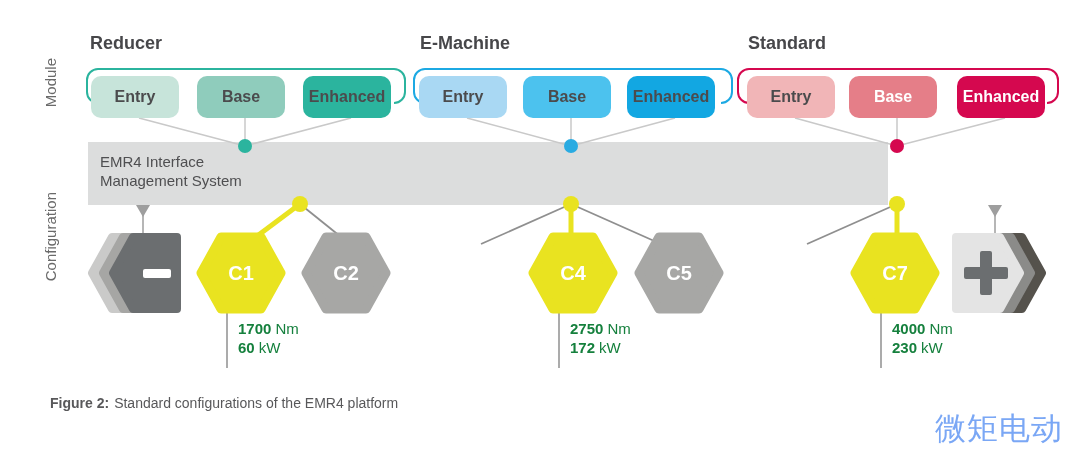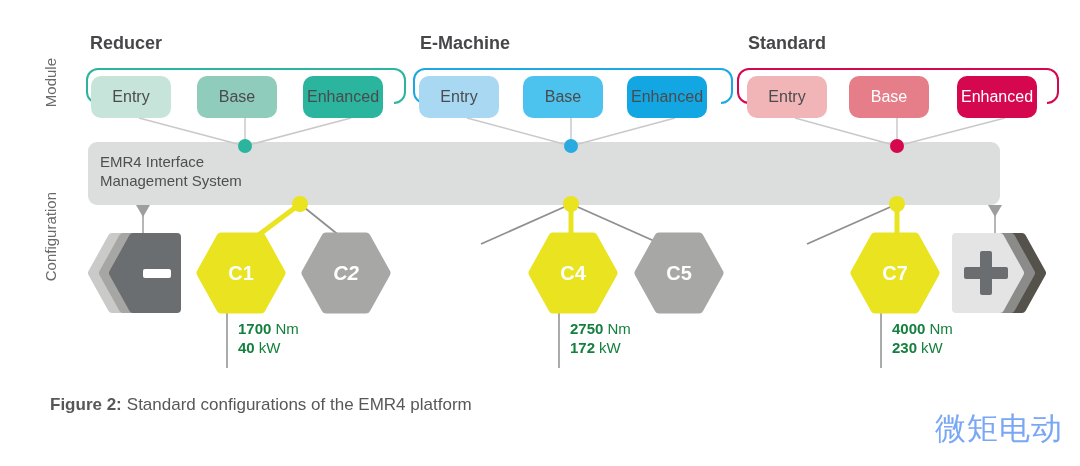--- a/index.html
+++ b/index.html
@@ -18,47 +18,47 @@
   .group-title{position:absolute;top:33px;font-size:18px;font-weight:bold;color:#47474a;z-index:3;}
   .t-reducer{left:90px;} .t-emachine{left:420px;} .t-inverter{left:748px;}
   
   .bracket{position:absolute;top:68px;height:36px;border:2.5px solid;border-radius:12px;box-sizing:border-box;z-index:1;}
   .bracket::after{content:"";position:absolute;left:10px;right:10px;bottom:-3.5px;height:6px;background:#fff;}
   .bracket-reducer{left:86px;width:320px;border-color:#2bb49e;}
   .bracket-emachine{left:413px;width:320px;border-color:#1ca9e3;}
   .bracket-inverter{left:737px;width:322px;border-color:#d5084f;}
   
   .tier{
-    position:absolute;top:76px;width:80px;height:42px;border-radius:10px;z-index:3;
-    display:flex;align-items:center;justify-content:center;font-size:16px;color:#4b4b4d;
+    position:absolute;top:76px;width:88px;height:42px;border-radius:10px;z-index:3;
+    display:flex;align-items:center;justify-content:center;font-size:16px;color:#4b4b4d;font-weight:bold;
   }
   .r-entry{left:91px;background:#c7e4da;} .r-base{left:197px;background:#8fccbc;} .r-enh{left:303px;background:#2bb49e;}
   .e-entry{left:419px;background:#a9d8f3;} .e-base{left:523px;background:#4cc2ee;} .e-enh{left:627px;background:#12a7e2;}
   .i-entry{left:747px;background:#f1b5b7;} .i-base{left:849px;background:#e57e88;color:#fff;} .i-enh{left:957px;background:#d5084f;color:#fff;}
   
-  .imsbar{position:absolute;left:88px;top:142px;width:912px;height:63px;background:#dcdddd;border-radius:9px;z-index:0;}
+  .imsbar{position:absolute;left:88px;top:142px;width:800px;height:63px;background:#dcdddd;border-radius:0;z-index:0;}
   .imsbar-text{padding:10px 0 0 12px;font-size:15px;line-height:19px;color:#4f4f51;}
   
   .connectors{position:absolute;left:0;top:0;z-index:2;pointer-events:none;}
   
   .hex{position:absolute;top:229px;width:96px;height:88px;z-index:3;}
   .hex svg path{stroke-width:9;stroke-linejoin:round;}
   .hex-yellow path{fill:#e9e320;stroke:#e9e320;}
   .hex-gray path{fill:#a7a7a5;stroke:#a7a7a5;}
   .hex-label{position:absolute;left:0;top:0;width:96px;height:88px;display:flex;align-items:center;justify-content:center;
     font-size:20px;font-weight:bold;color:#fff;}
   .hexstack{position:absolute;top:229px;z-index:3;}
   .hexstack svg path{stroke-width:8;stroke-linejoin:round;}
   
   .spec{position:absolute;top:319px;font-size:15px;line-height:19px;color:#15803d;z-index:3;white-space:nowrap;}
   .spec .val{font-weight:bold;}
   .spec .unit{margin-left:4px;}
   .spec-c1{left:238px;} .spec-c4{left:570px;} .spec-c7{left:892px;}
   
-  .caption{position:absolute;left:50px;top:395px;font-size:17px;color:#58585a;z-index:3;}
+  .caption{position:absolute;left:50px;top:395px;font-size:14px;color:#58585a;z-index:3;}
   .caption .cap-label{font-weight:bold;}
   .caption .cap-text{margin-left:5px;}
   
   .watermark{position:absolute;right:17px;top:408px;font-size:31px;color:#7aa7f5;z-index:3;letter-spacing:1px;}
 </style>
 </head>
 <body>
 
 <div class="canvas">
 
@@ -138,21 +138,21 @@
       <rect x="59" y="40" width="28" height="9" rx="2" fill="#ffffff"></rect>
     </svg>
   </div>
 
   <div class="hex hex-yellow" style="left:193px;">
     <svg width="96" height="88" viewBox="0 0 96 88">
         <path d="M8 44 L28 8 H68 L88 44 L68 80 H28 Z"></path>
       </svg>
     <span class="hex-label">C1</span>
   </div>
-  <div class="hex hex-gray" style="left:298px;font-style:italic;">
+  <div class="hex hex-gray" style="left:298px;">
     <svg width="96" height="88" viewBox="0 0 96 88">
         <path d="M8 44 L28 8 H68 L88 44 L68 80 H28 Z"></path>
       </svg>
     <span class="hex-label">C2</span>
   </div>
   <div class="hex hex-yellow" style="left:525px;">
     <svg width="96" height="88" viewBox="0 0 96 88">
         <path d="M8 44 L28 8 H68 L88 44 L68 80 H28 Z"></path>
       </svg>
     <span class="hex-label">C4</span>
@@ -177,21 +177,21 @@
       <path fill="#e4e4e4" stroke="#e4e4e4" transform="translate(8,8)" d="M0 0 H44 L64 36 L44 72 H0 Z"></path>
       <g fill="#6b6e70">
         <rect x="16" y="38" width="44" height="12" rx="2"></rect>
         <rect x="32" y="22" width="12" height="44" rx="2"></rect>
       </g>
     </svg>
   </div>
 
   <div class="spec spec-c1">
     <div><span class="val">1700</span><span class="unit">Nm</span></div>
-    <div><span class="val">40</span><span class="unit">kW</span></div>
+    <div><span class="val">60</span><span class="unit">kW</span></div>
   </div>
   <div class="spec spec-c4">
     <div><span class="val">2750</span><span class="unit">Nm</span></div>
     <div><span class="val">172</span><span class="unit">kW</span></div>
   </div>
   <div class="spec spec-c7">
     <div><span class="val">4000</span><span class="unit">Nm</span></div>
     <div><span class="val">230</span><span class="unit">kW</span></div>
   </div>
 

